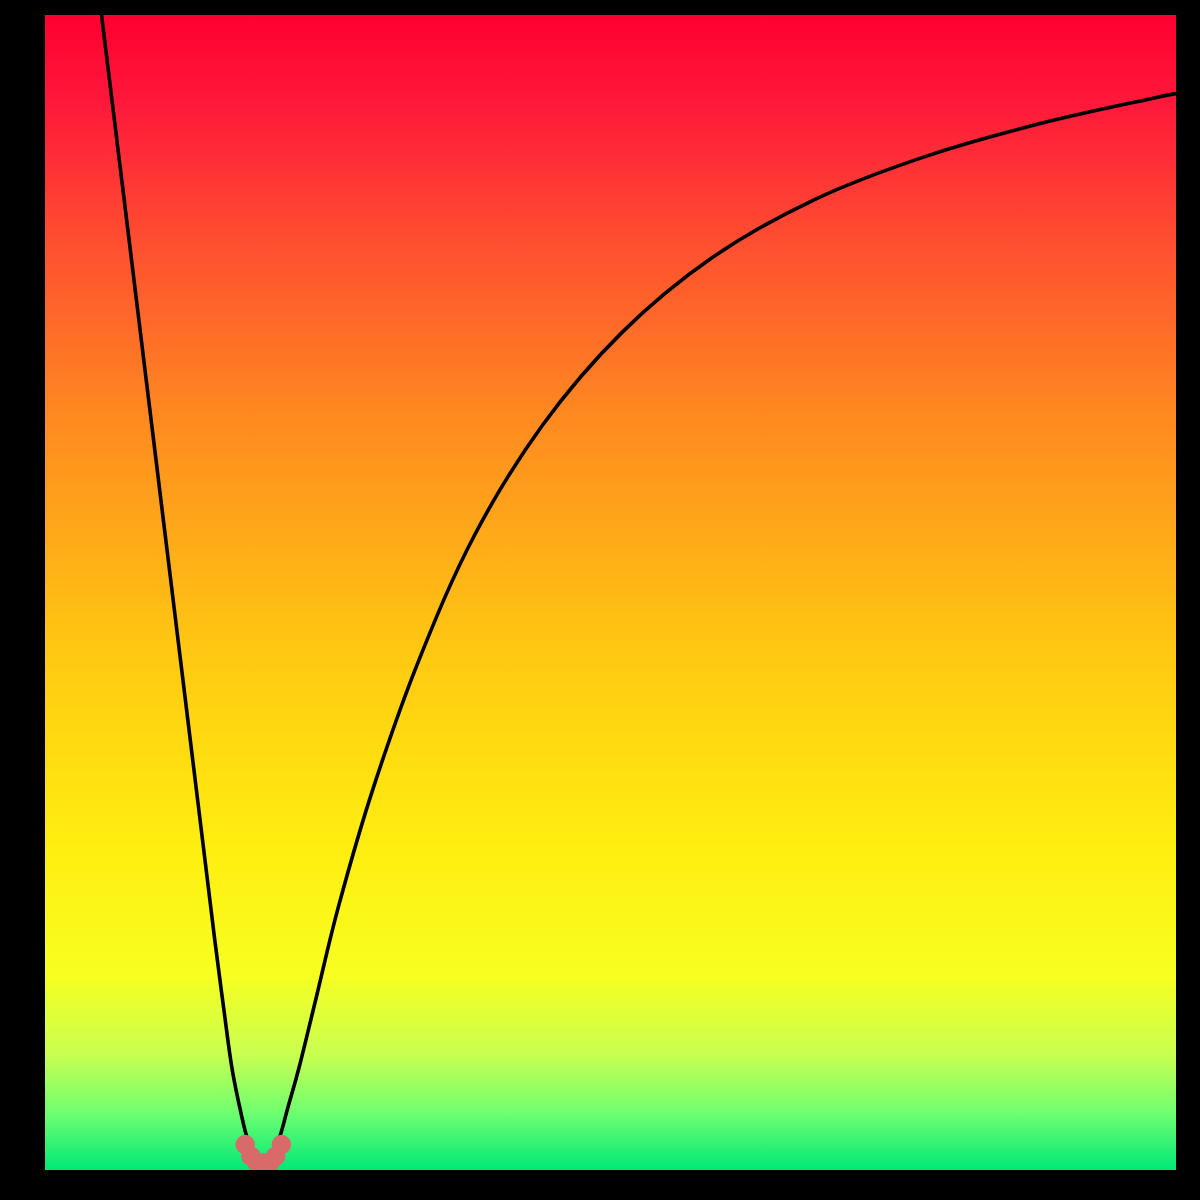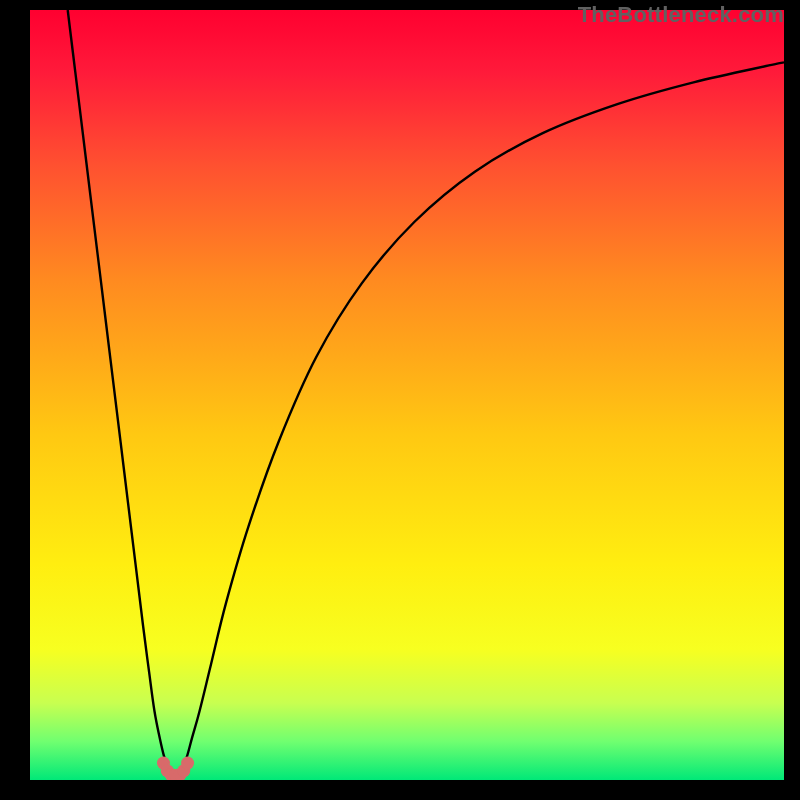--- a/index.html
+++ b/index.html
@@ -33,21 +33,20 @@
     color: #616161;
     letter-spacing: 0.2px;
     z-index: 5;
   }
 </style>
 </head>
 <body>
 
 <div class="frame">
 
-  <div class="watermark">TheBottleneck.com</div>
 
   <svg class="plot" viewBox="0 0 754 770" preserveAspectRatio="none">
     <defs>
       <linearGradient id="bg-grad" x1="0" y1="0" x2="0" y2="1">
       <stop offset="0%" stop-color="#ff0030"></stop>
           <stop offset="8%" stop-color="#ff1a3a"></stop>
           <stop offset="20%" stop-color="#ff5030"></stop>
           <stop offset="35%" stop-color="#ff8a20"></stop>
           <stop offset="55.00000000000001%" stop-color="#ffc812"></stop>
           <stop offset="72%" stop-color="#ffee10"></stop>

